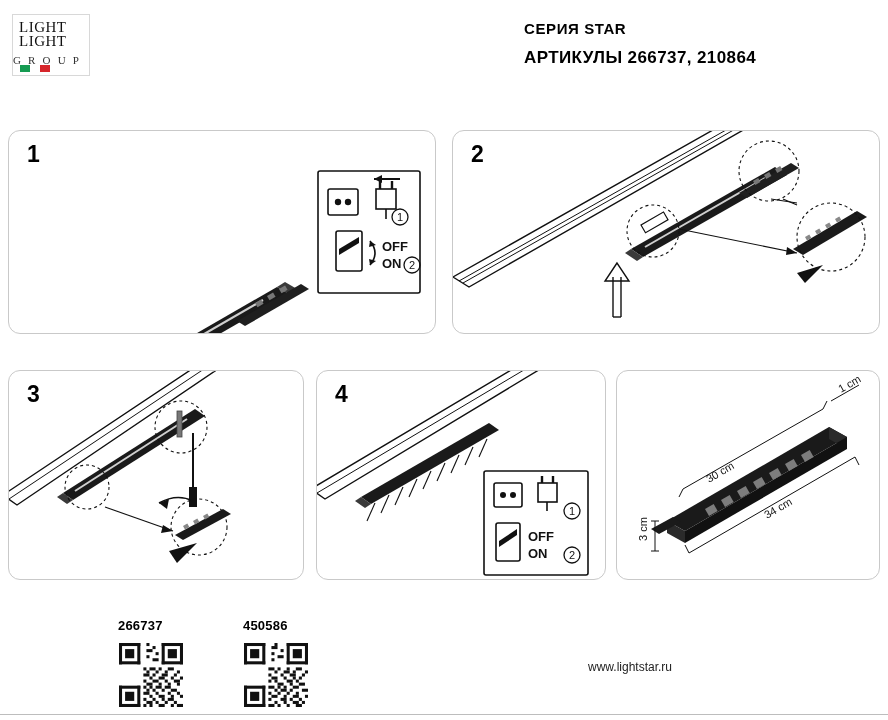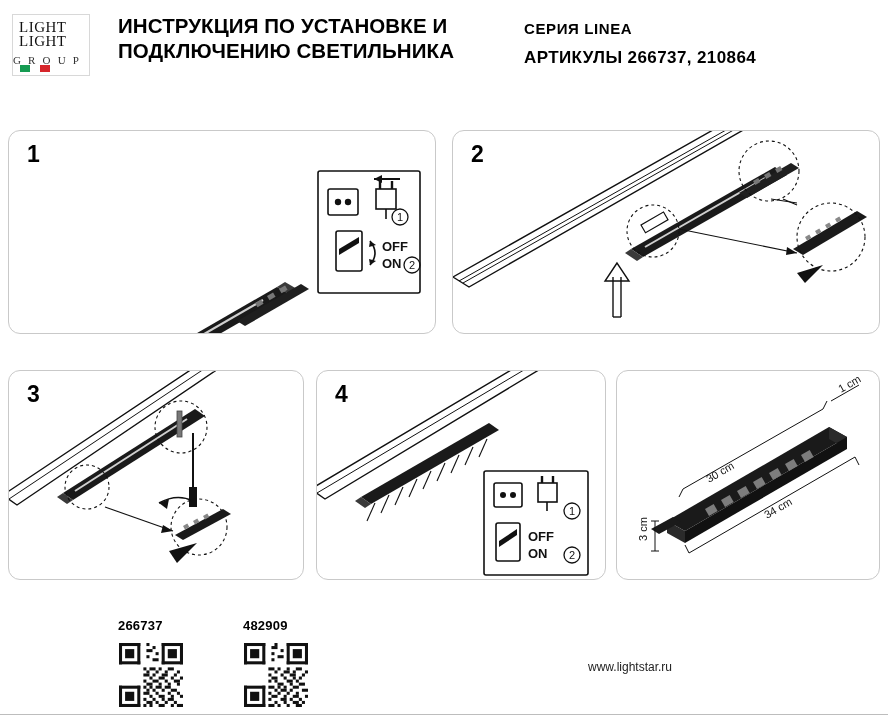--- a/index.html
+++ b/index.html
@@ -141,22 +141,21 @@
       <span class="l2">LIGHT</span>
     </div>
     <div class="logo-group">G R O U P</div>
     <div class="logo-flag">
       <i style="background:#169b52"></i>
         <i style="background:#ffffff"></i>
         <i style="background:#d6262b"></i>
     </div>
   </div>
 
-  <div class="title">ИНСТРУКЦИЯ ПО УСТАНОВКЕ И ПОДКЛЮЧЕНИЮ СВЕТИЛЬНИКА</div>
-  <div class="series">СЕРИЯ LINEA</div>
+  <div class="series">СЕРИЯ STAR</div>
   <div class="articles">АРТИКУЛЫ 266737, 210864</div>
 </div>
 
 <div class="panel" id="panel1">
   <div class="panel-num">1</div>
 
   <svg width="428" height="204" viewBox="0 0 428 204">
 
     <g>
       <polygon points="68,268 64,268 64,260 68,260" fill="#000"></polygon>
@@ -371,21 +370,21 @@
     <text x="150" y="148" font-family="Liberation Sans, sans-serif" font-size="11" fill="#111" transform="rotate(-30 150 148)">34 cm</text>
 
     <line x1="38" y1="150" x2="38" y2="180" stroke="#111" stroke-width="1"></line>
     <line x1="34" y1="150" x2="42" y2="150" stroke="#111" stroke-width="1"></line>
     <line x1="34" y1="180" x2="42" y2="180" stroke="#111" stroke-width="1"></line>
     <text x="30" y="170" font-family="Liberation Sans, sans-serif" font-size="11" fill="#111" transform="rotate(-90 30 170)">3 cm</text>
   </svg>
 </div>
 
 <div class="qr-label" id="qr-label-1">266737</div>
-<div class="qr-label" id="qr-label-2">482909</div>
+<div class="qr-label" id="qr-label-2">450586</div>
 
 <svg class="qr" id="qr-1" viewBox="0 0 21 21">
   <rect width="21" height="21" fill="#fff"></rect>
   <g fill="#111">
     <rect x="0" y="0" width="7" height="1"></rect>
       <rect x="0" y="6" width="7" height="1"></rect>
     <rect x="0" y="0" width="1" height="7"></rect>
       <rect x="6" y="0" width="1" height="7"></rect>
     <rect x="2" y="2" width="3" height="3"></rect>
     <rect x="14" y="0" width="7" height="1"></rect>

